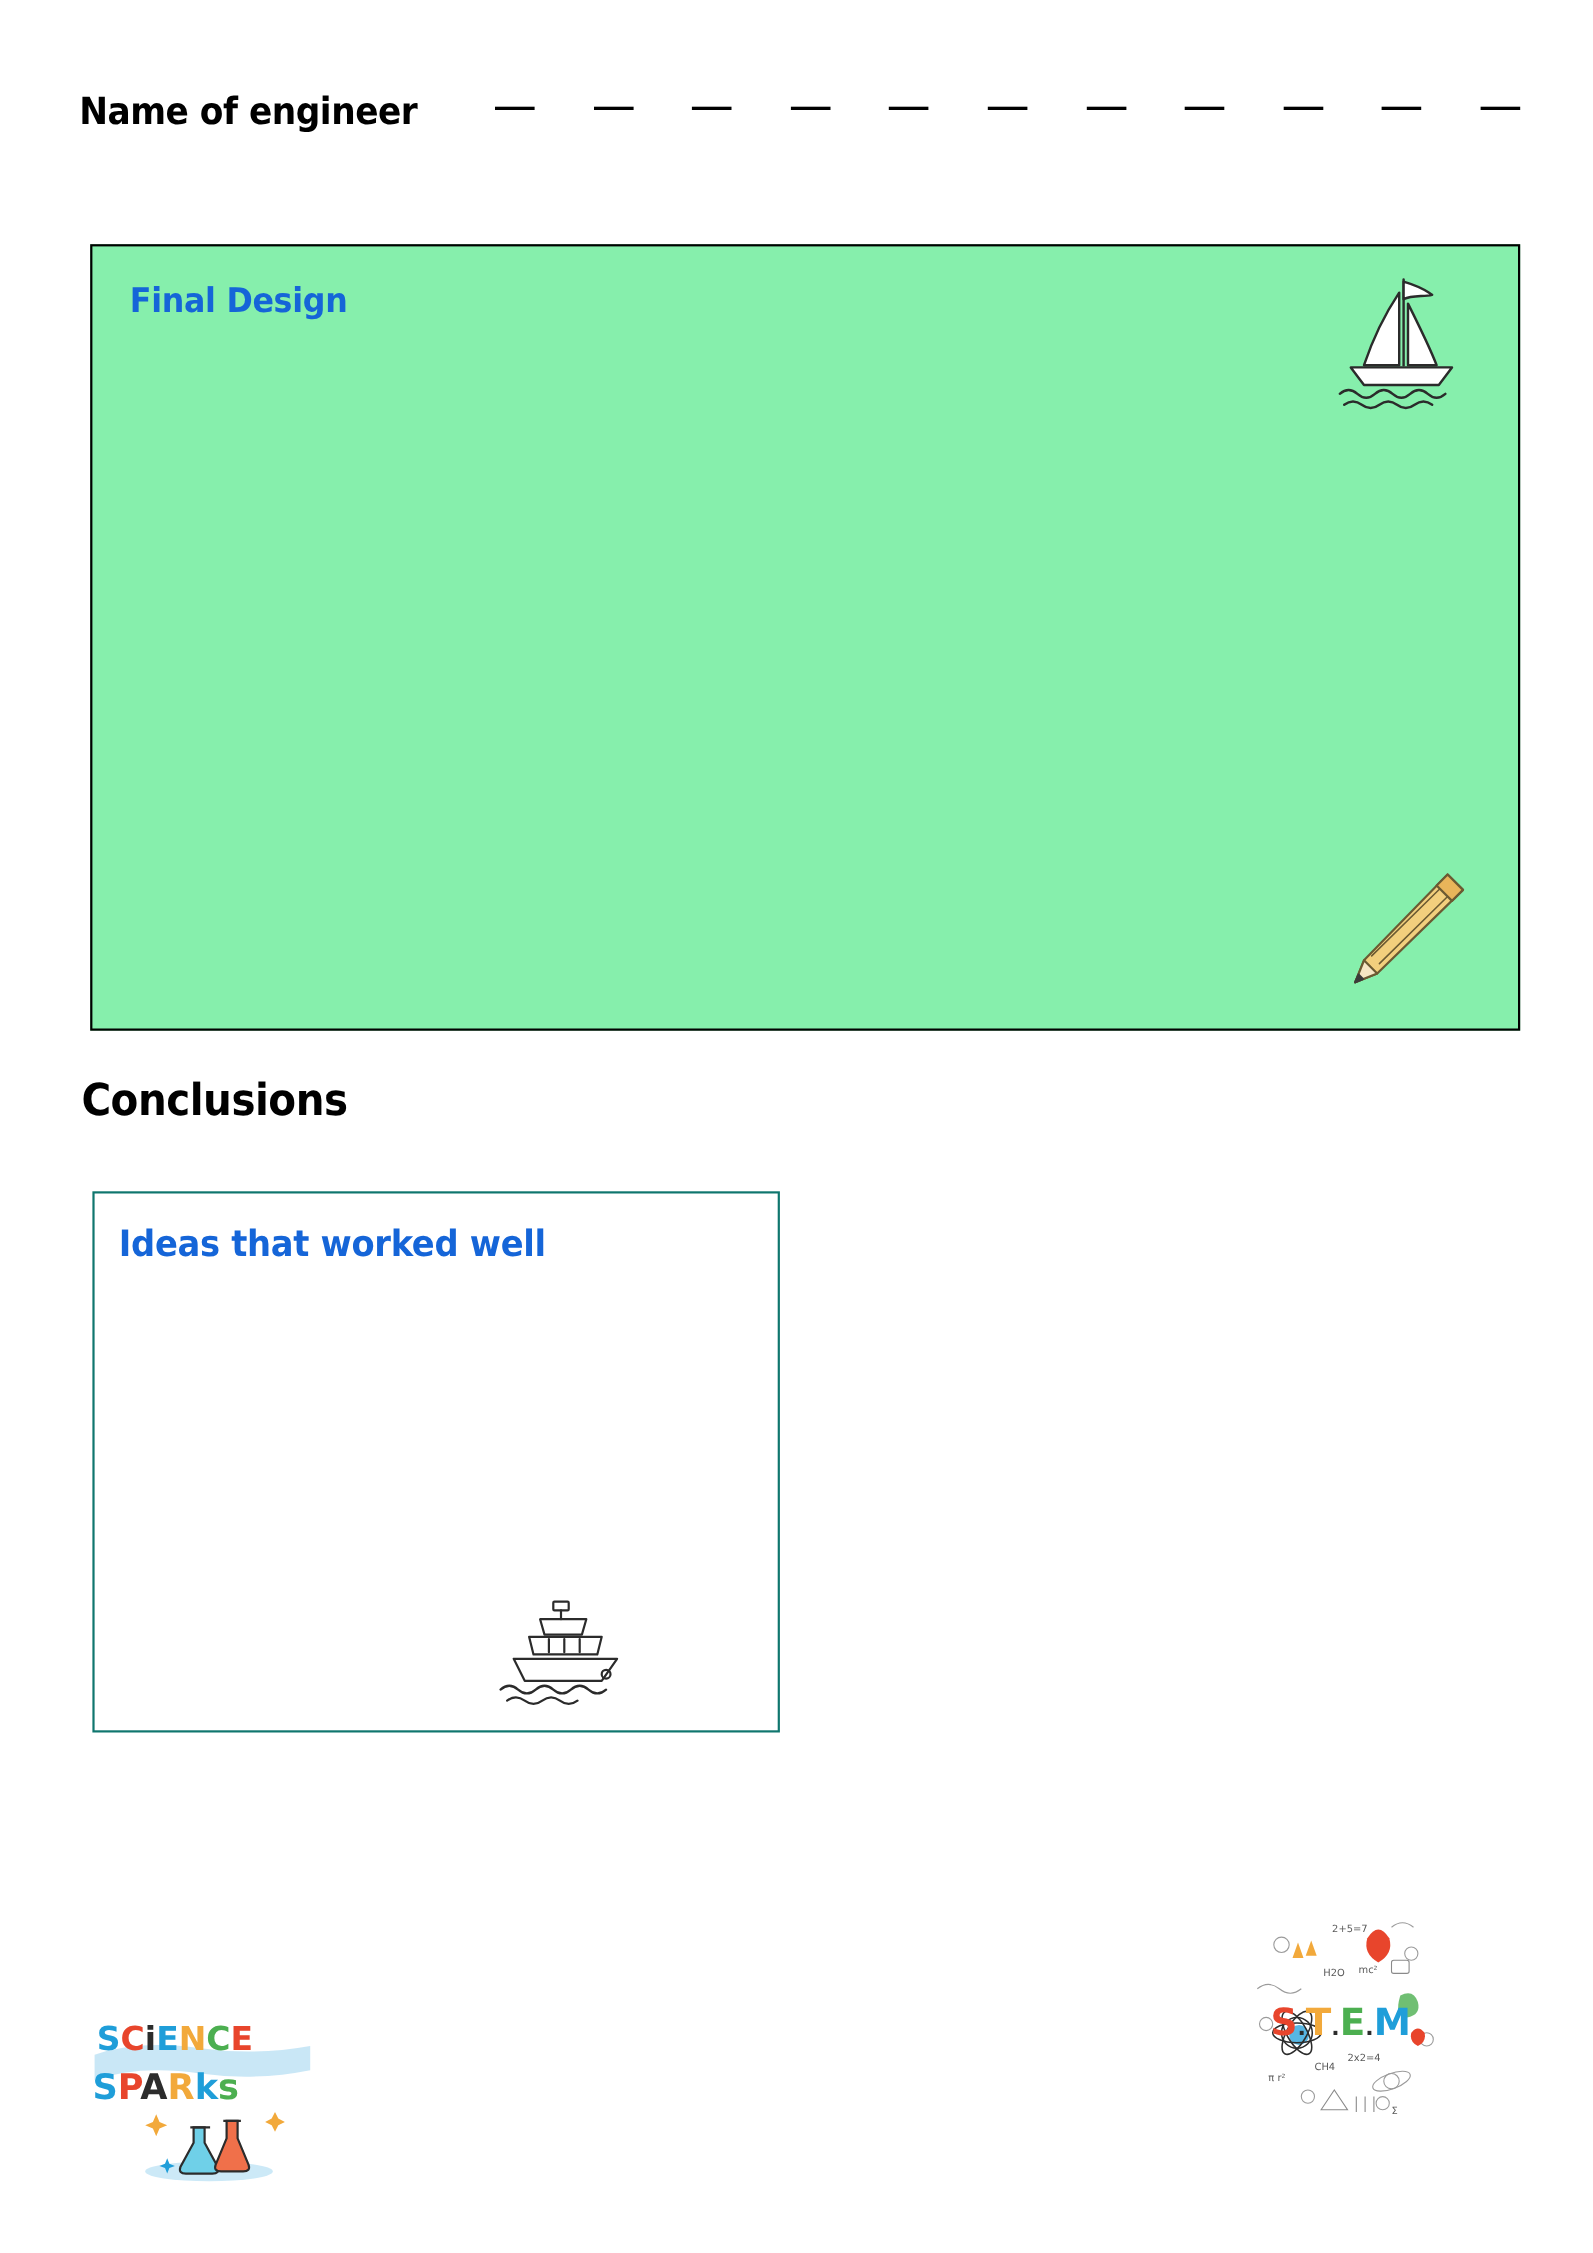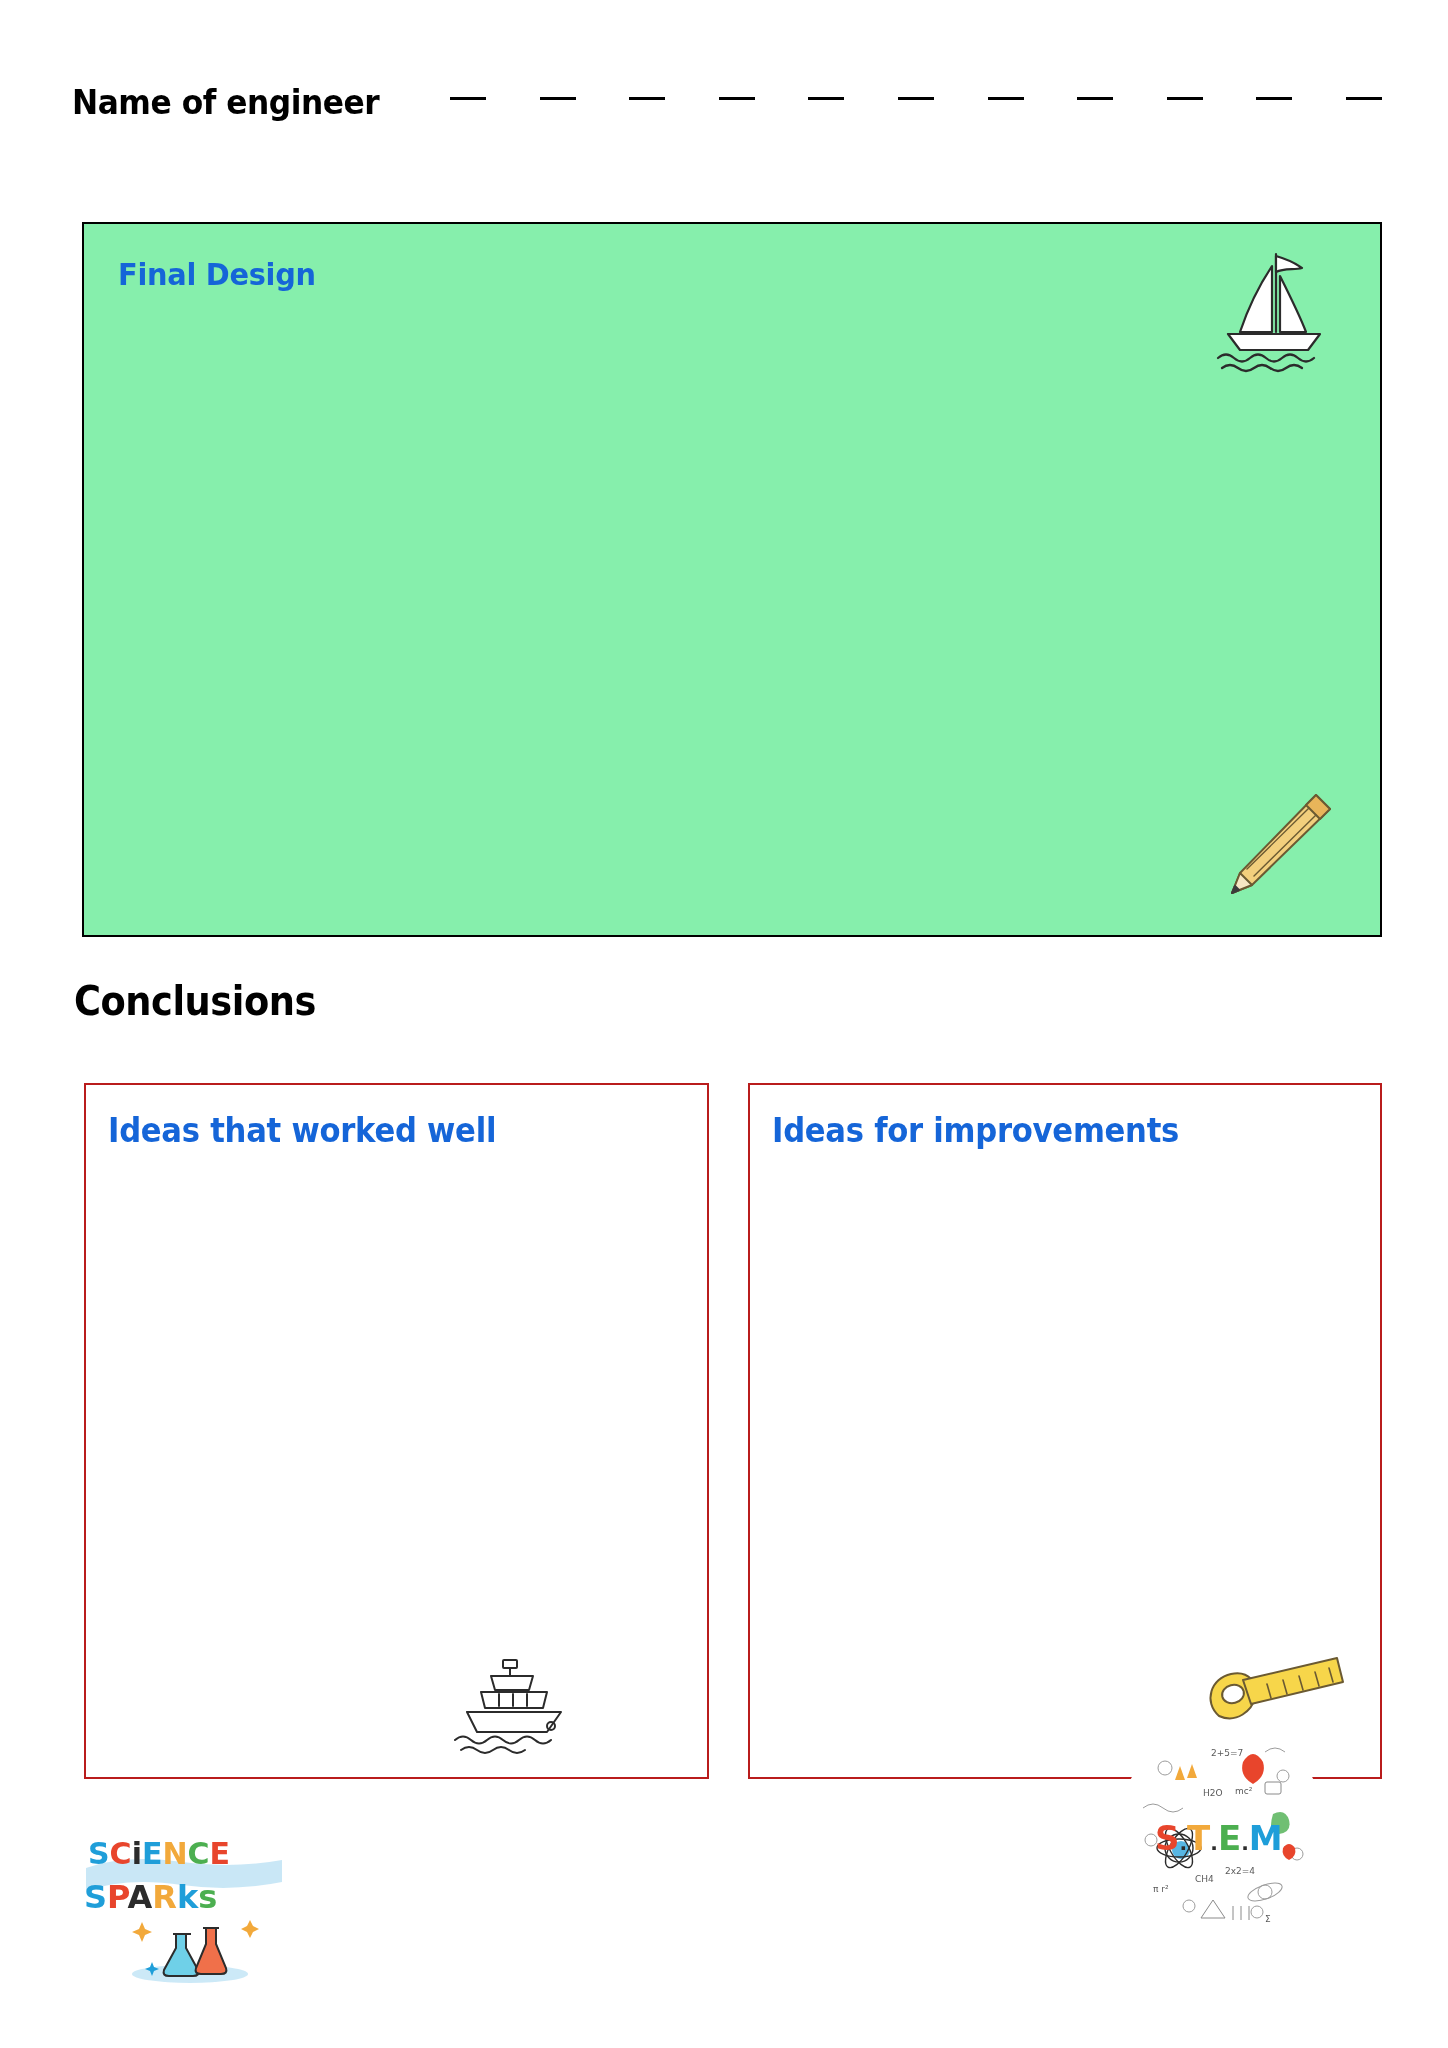--- a/index.html
+++ b/index.html
@@ -106,22 +106,22 @@
     color: #000000;
     letter-spacing: -0.5px;
     transform: scaleX(0.92);
     transform-origin: left top;
     white-space: nowrap;
   }
 
   .conc-box {
     position: absolute;
     top: 1083px;
-    height: 696px;
-    border: 2px solid #b91c1c;
+    height: 492px;
+    border: 2px solid #0f766e;
     box-sizing: border-box;
     background: #ffffff;
   }
   .conc-left  { left: 84px;  width: 625px; }
   .conc-right { left: 748px; width: 634px; }
   .conc-title { left: 22px; top: 26px; font-size: 33px; }
 
   .ferry-icon {
     position: absolute;
     right: 125px;
@@ -225,36 +225,20 @@
         <line x1="66" y1="40" x2="66" y2="52"></line>
         <line x1="80" y1="40" x2="80" y2="52"></line>
         <path d="M20 58 L114 58 L100 78 L30 78 Z"></path>
         <circle cx="104" cy="72" r="4"></circle>
         <path d="M8 86 q8 -7 16 0 q8 7 16 0 q8 -7 16 0 q8 7 16 0 q8 -7 16 0 q8 7 16 0"></path>
         <path d="M14 96 q8 -6 16 0 q8 6 16 0 q8 -6 16 0 q8 6 16 0"></path>
       </g>
     </svg>
   </div>
 
-  <div class="conc-box conc-right">
-    <div class="box-title conc-title">Ideas for improvements</div>
-
-    <svg class="tape-icon" viewBox="0 0 155 105">
-      <g stroke="#6b5a32" stroke-width="2" stroke-linejoin="round" stroke-linecap="round">
-        <path d="M22 72 C 6 58, 14 34, 34 30 C 52 26, 62 40, 58 54 C 55 66, 40 80, 22 72 Z" fill="#f7d64a"></path>
-        <path d="M46 36 L140 14 L146 38 L54 60 Z" fill="#f7d64a"></path>
-        <ellipse cx="36" cy="50" rx="11" ry="9" transform="rotate(-14 36 50)" fill="#ffffff"></ellipse>
-        <line x1="70" y1="40" x2="74" y2="54" stroke-width="1.6"></line>
-        <line x1="86" y1="36" x2="90" y2="50" stroke-width="1.6"></line>
-        <line x1="102" y1="32" x2="106" y2="46" stroke-width="1.6"></line>
-        <line x1="118" y1="28" x2="122" y2="42" stroke-width="1.6"></line>
-        <line x1="132" y1="24" x2="136" y2="38" stroke-width="1.6"></line>
-      </g>
-    </svg>
-  </div>
 
   <div class="science-sparks">
     <svg viewBox="0 0 210 180" width="210" height="180">
       <path d="M6 52 q40 -14 96 -6 q50 7 100 -2 l0 22 q-50 10 -100 3 q-56 -8 -96 6 Z" fill="#bfe3f5" opacity="0.85"></path>
       <text x="8" y="48" font-family="DejaVu Sans, sans-serif" font-size="30" font-weight="bold">
         <tspan fill="#1f9ed9">S</tspan><tspan fill="#e8452c">C</tspan><tspan fill="#2c2c2c">i</tspan><tspan fill="#1f9ed9">E</tspan><tspan fill="#f2a93b">N</tspan><tspan fill="#4caf50">C</tspan><tspan fill="#e8452c">E</tspan>
       </text>
       <text x="4" y="92" font-family="DejaVu Sans, sans-serif" font-size="32" font-weight="bold">
         <tspan fill="#1f9ed9">S</tspan><tspan fill="#e8452c">P</tspan><tspan fill="#2c2c2c">A</tspan><tspan fill="#f2a93b">R</tspan><tspan fill="#1f9ed9">k</tspan><tspan fill="#4caf50">s</tspan>
       </text>

